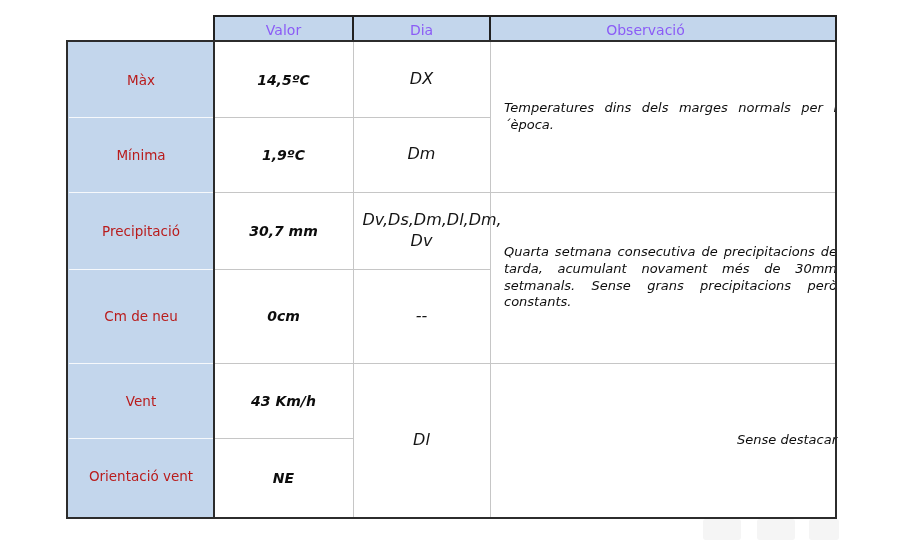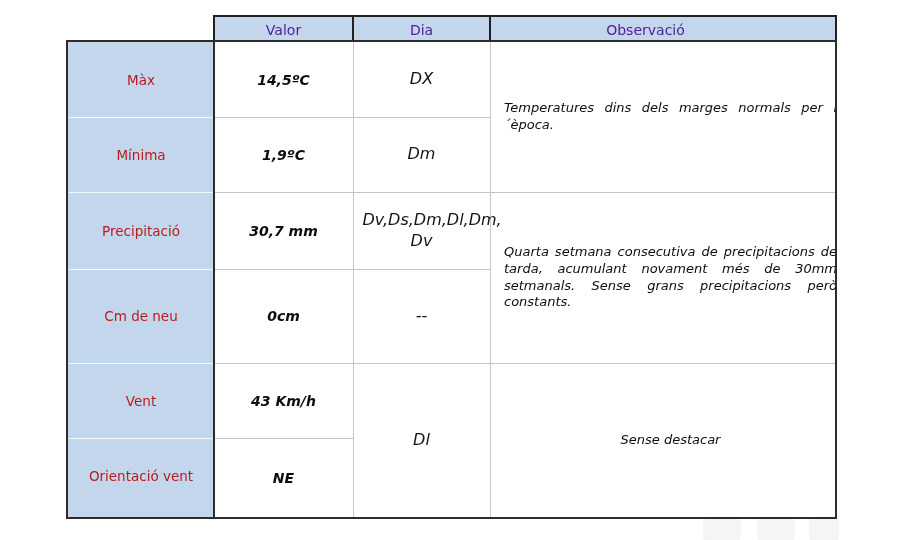--- a/index.html
+++ b/index.html
@@ -11,21 +11,21 @@
   .page{position:relative;width:912px;height:540px;}
   .abs{position:absolute;box-sizing:border-box;}
 
   
   .hdr-wrap{
     left:213px;top:15px;width:624px;height:27px;
     background:#c3d6ec;border:2px solid #212121;
   }
   .hdr-cell{
     top:17px;height:25px;display:flex;align-items:center;justify-content:center;
-    font-size:14px;color:#4c1d95;
+    font-size:14px;color:#8b5cf6;
   }
   .hdr-sep{top:17px;width:2px;height:25px;background:#212121;}
 
   
   .body-frame{
     left:66px;top:40px;width:771px;height:479px;
     border:2px solid #2c2c2c;background:transparent;pointer-events:none;z-index:5;
   }
   .blue-col{left:68px;top:42px;width:146px;height:475px;background:#c3d6ec;}
 
@@ -39,21 +39,21 @@
   .cell{display:flex;align-items:center;justify-content:center;z-index:4;}
   .label-cell{font-size:13.5px;color:#b91c1c;}
   .valor-cell{font-size:14px;font-weight:bold;font-style:italic;color:#0d0d0d;}
   .dia-cell{font-size:16px;font-style:italic;color:#141414;text-align:center;line-height:1.3;}
   .dia-cell .wrapbox{width:118px;}
   .obs-cell{justify-content:flex-start;margin-left:8px;}
   .obs-cell .txt{
     width:100%;padding:0 6px;font-size:13px;font-style:italic;
     text-align:justify;line-height:1.3;color:#0d0d0d;
   }
-  .obs-single .txt{text-align:center;}
+  .obs-single .txt{text-align:right;}
 
   
   .wm{background:#f5f5f5;border-radius:3px;z-index:1;}
 </style>
 </head>
 <body>
 
 <div class="page">
 
   <div class="abs hdr-wrap"></div>

